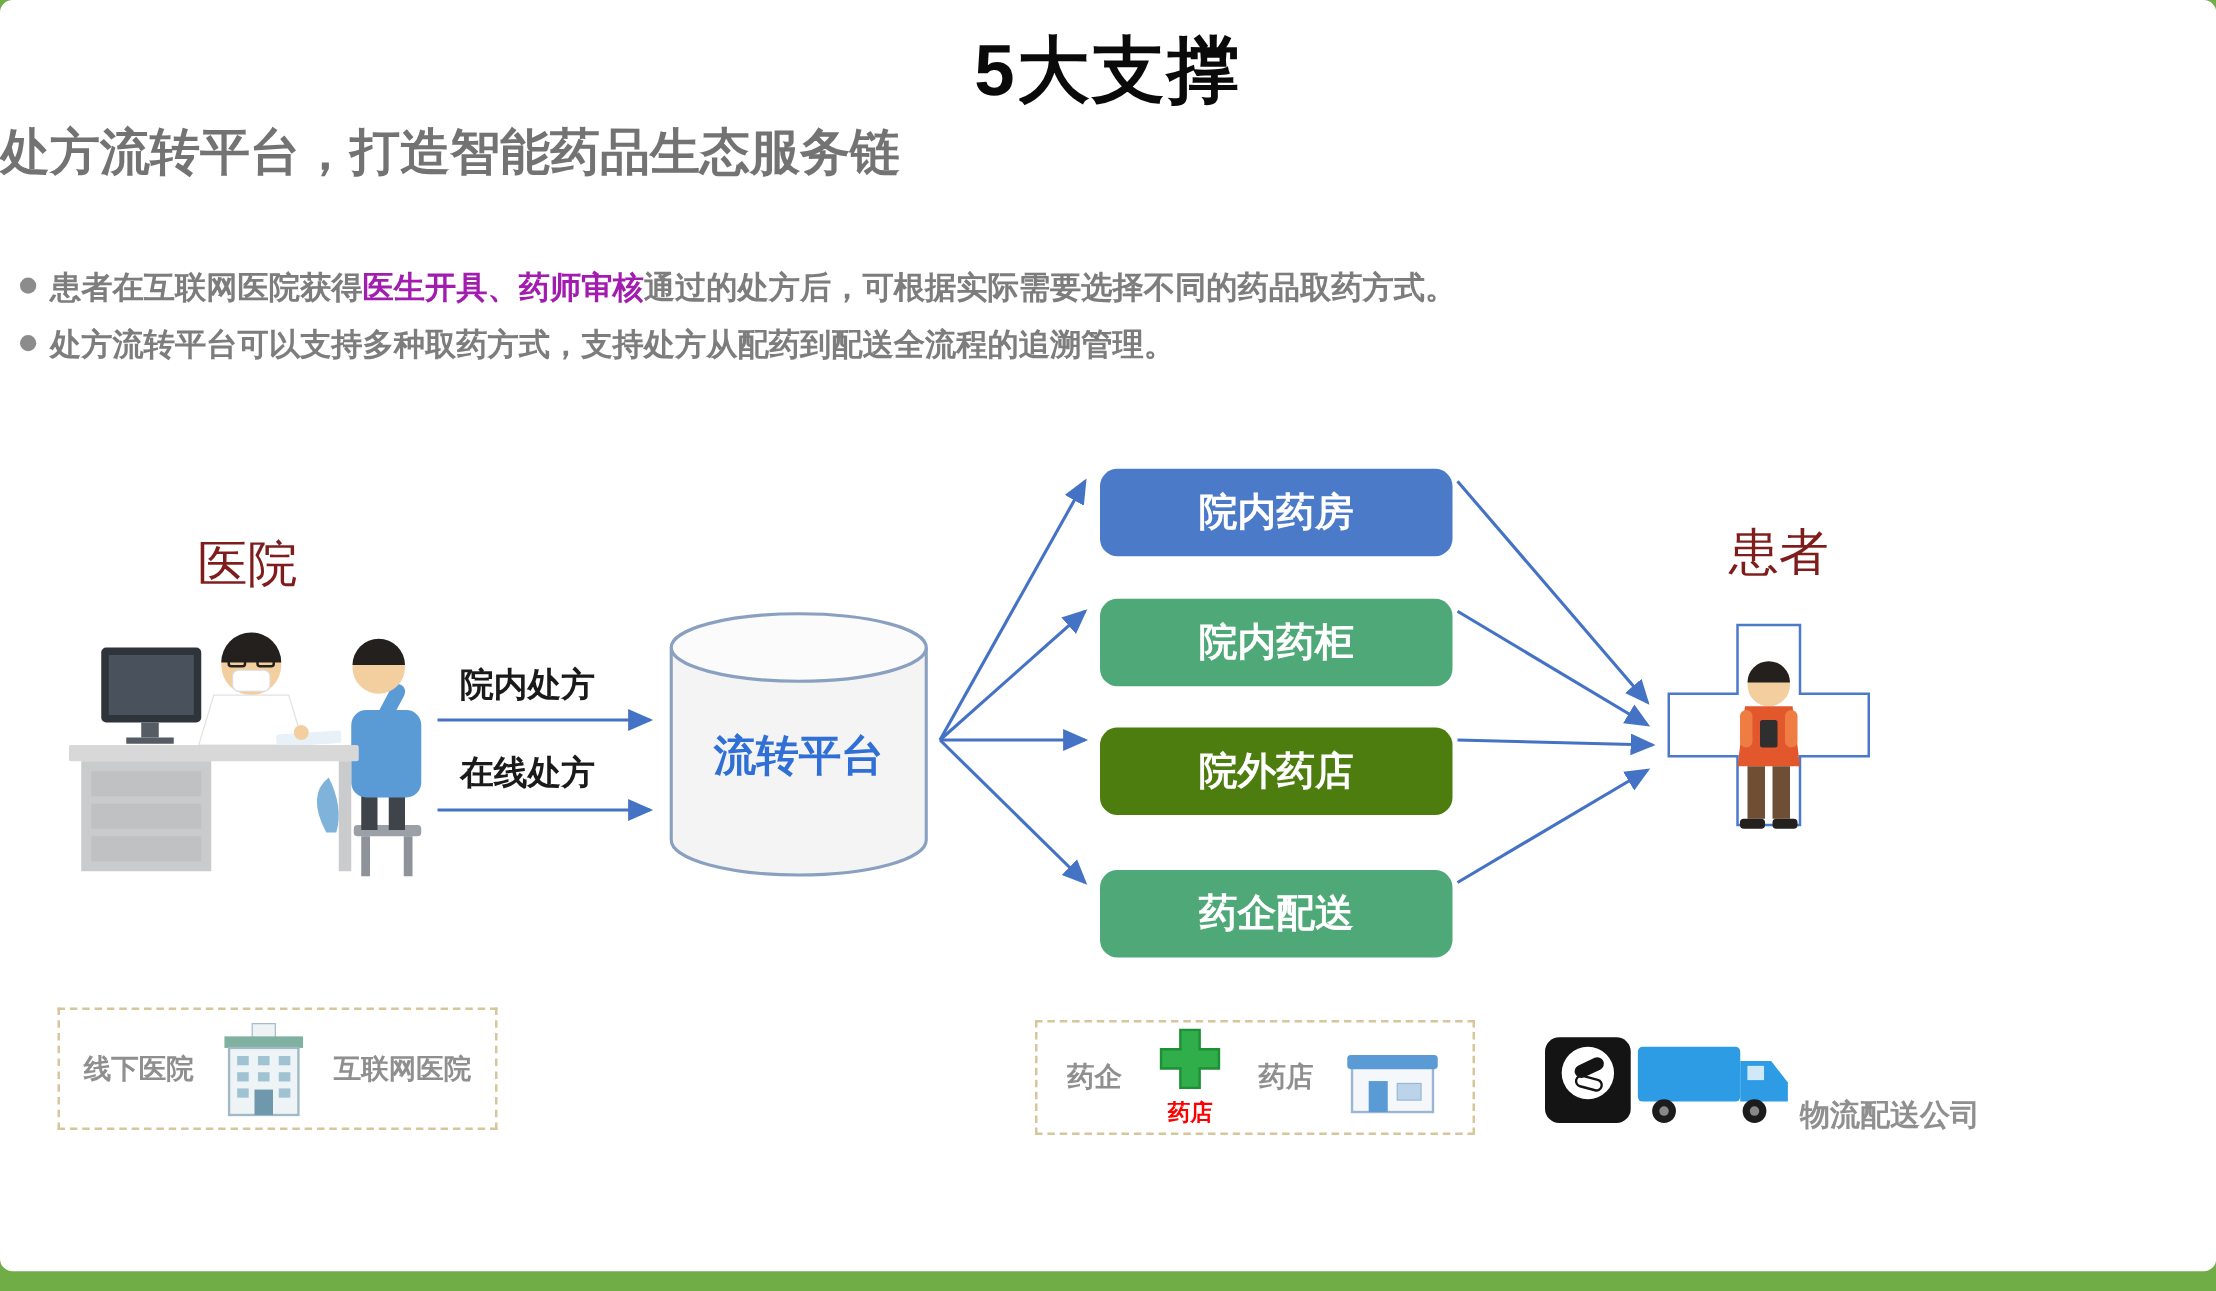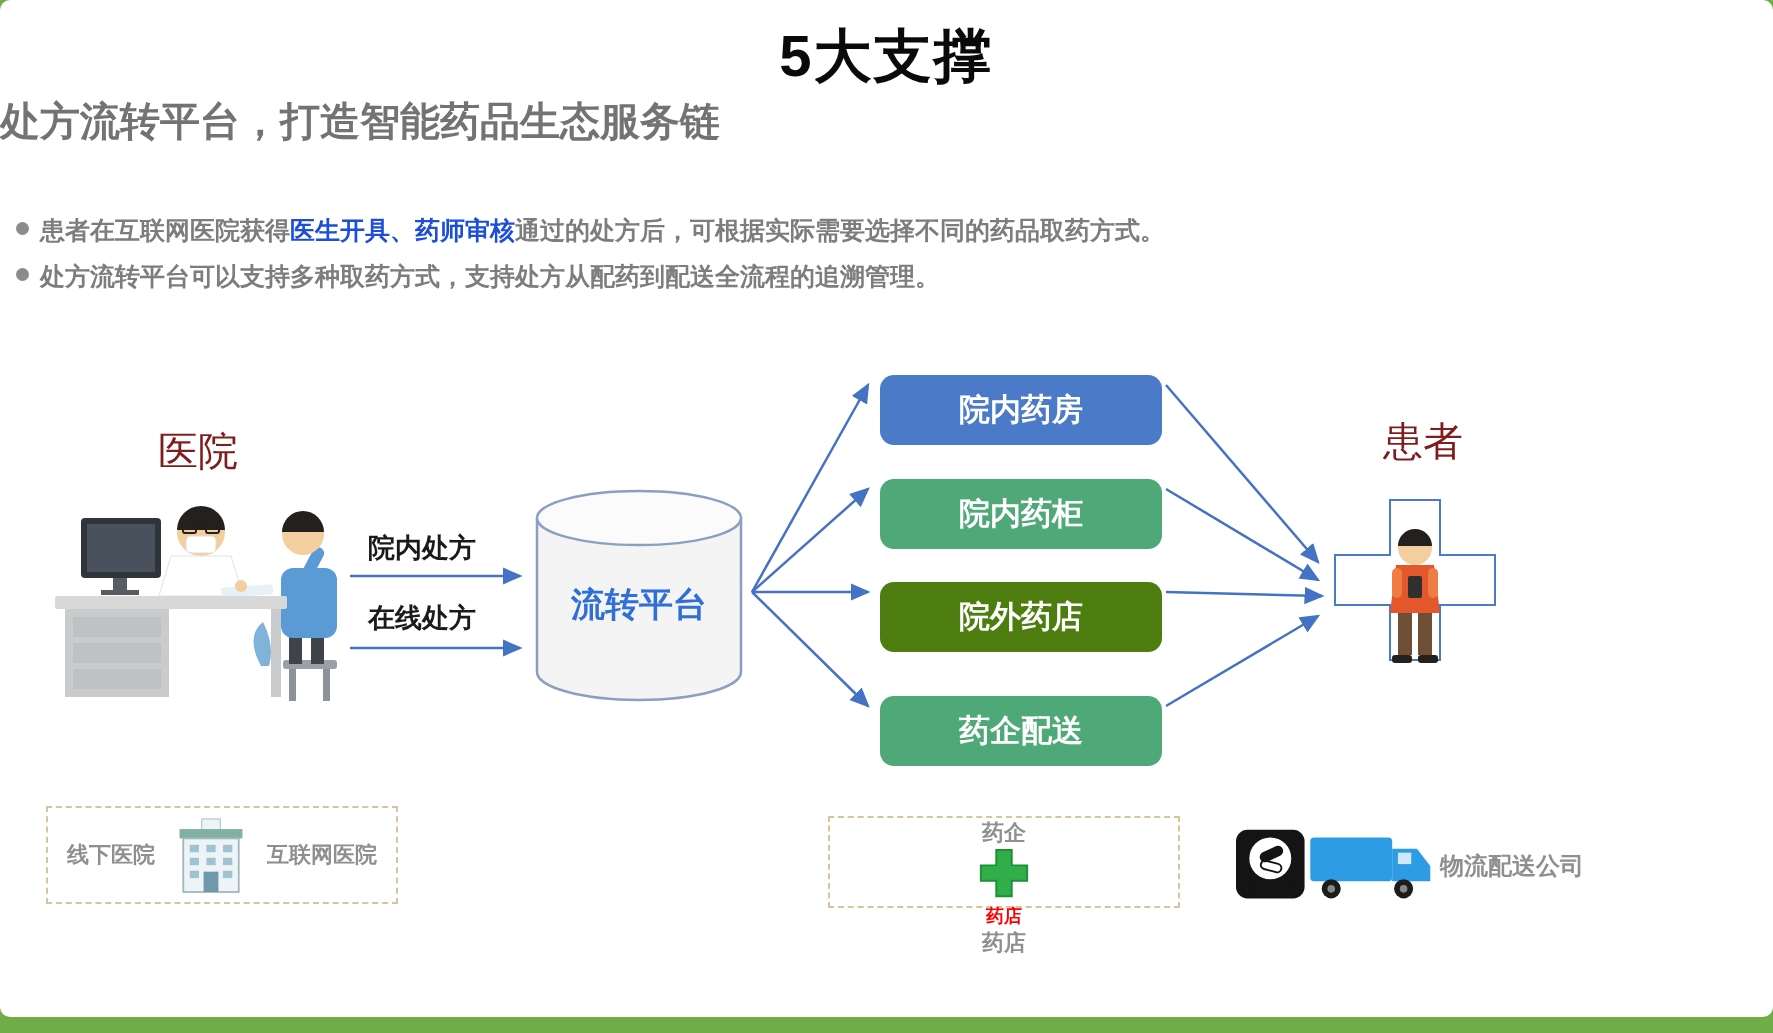--- a/index.html
+++ b/index.html
@@ -19,40 +19,40 @@
   .subtitle {
     position:absolute; top:94px; left:0; width:100%; 
     font-size:40px; font-weight:800; color:#737373;
   }
   .bullets { position:absolute; left:16px; top:214px; margin:0; padding:0; list-style:none; width:1620px; }
   .bullet {
     display:flex; align-items:flex-start; gap:11px; margin-bottom:12px;
     font-size:25px; font-weight:700; color:#7d7d7d; line-height:1.35;
   }
   .dot { width:13px; height:13px; border-radius:50%; background:#8c8c8c; margin-top:8px; flex:0 0 auto; }
-  .red { color:#1d4ed8; }
+  .red { color:#a21caf; }
   .overlay { position:absolute; left:0; top:0; width:1773px; height:1033px; pointer-events:none; }
   .blue-label { position:absolute; font-size:40px; font-weight:400; color:#7f1d1d;text-align:right; }
   .arrow-label { position:absolute; font-size:27px; font-weight:700; color:#1a1a1a; }
   .channel {
     position:absolute; left:880px; width:282px; height:70px; border-radius:14px;
     display:flex; align-items:center; justify-content:center;
     color:#ffffff; font-size:31px; font-weight:700;margin-top:25px;
   }
   .cyl { position:absolute; left:533px; top:486px; }
   .cyl-text { fill:#2f6fd6; font-size:34px; font-weight:800; font-family:"Liberation Sans","DejaVu Sans",sans-serif; }
   .scene { position:absolute; }
   .legend-box {
     position:absolute; border:2px dashed #d6c69c;
     display:flex; align-items:center; justify-content:space-evenly; box-sizing:border-box;
   }
   .legend-text { font-size:22px; font-weight:700; color:#8f8f8f;text-align:right; }
   .cross-wrap { display:flex; flex-direction:column; align-items:center; }
   .cross-label { font-size:18px; font-weight:800; color:#ff0000; margin-top:0px; }
-  .truck-group { position:absolute; left:1236px; top:824px; display:flex; align-items:center; gap:4px; }
+  .truck-group { position:absolute; left:1236px; top:824px; display:flex; align-items:flex-end; gap:4px; }
   .truck-text { font-size:24px; font-weight:700; color:#8f8f8f; }
 </style>
 </head>
 <body>
 
 <div class="slide">
 
   <div class="title">5大支撑</div>
   <div class="subtitle">处方流转平台，打造智能药品生态服务链</div>
 
@@ -179,21 +179,21 @@
       <rect x="17" y="45" width="10" height="8" fill="#9fc3d2"></rect>
         <rect x="35" y="45" width="10" height="8" fill="#9fc3d2"></rect>
         <rect x="53" y="45" width="10" height="8" fill="#9fc3d2"></rect>
       <rect x="17" y="59" width="10" height="8" fill="#9fc3d2"></rect>
         <rect x="53" y="59" width="10" height="8" fill="#9fc3d2"></rect>
       <rect x="32" y="60" width="16" height="22" fill="#6f98ad"></rect>
     </svg>
     <span class="legend-text">互联网医院</span>
   </div>
 
-  <div class="legend-box" style="left:828px; top:816px; width:352px; height:92px;flex-direction:column;">
+  <div class="legend-box" style="left:828px; top:816px; width:352px; height:92px;">
     <span class="legend-text">药企</span>
     <div class="cross-wrap">
       <svg width="62" height="56" viewBox="0 0 64 58">
         <path d="M24,2 h16 v16 h16 v16 h-16 v16 h-16 v-16 H8 v-16 h16 z" fill="#2fae49" stroke="#1d8f35" stroke-width="2"></path>
       </svg>
       <span class="cross-label">药店</span>
     </div>
     <span class="legend-text">药店</span>
     <svg width="80" height="64" viewBox="0 0 84 66">
       <rect x="8" y="24" width="68" height="38" fill="#f4f8fb" stroke="#9ab6d4" stroke-width="2"></rect>

